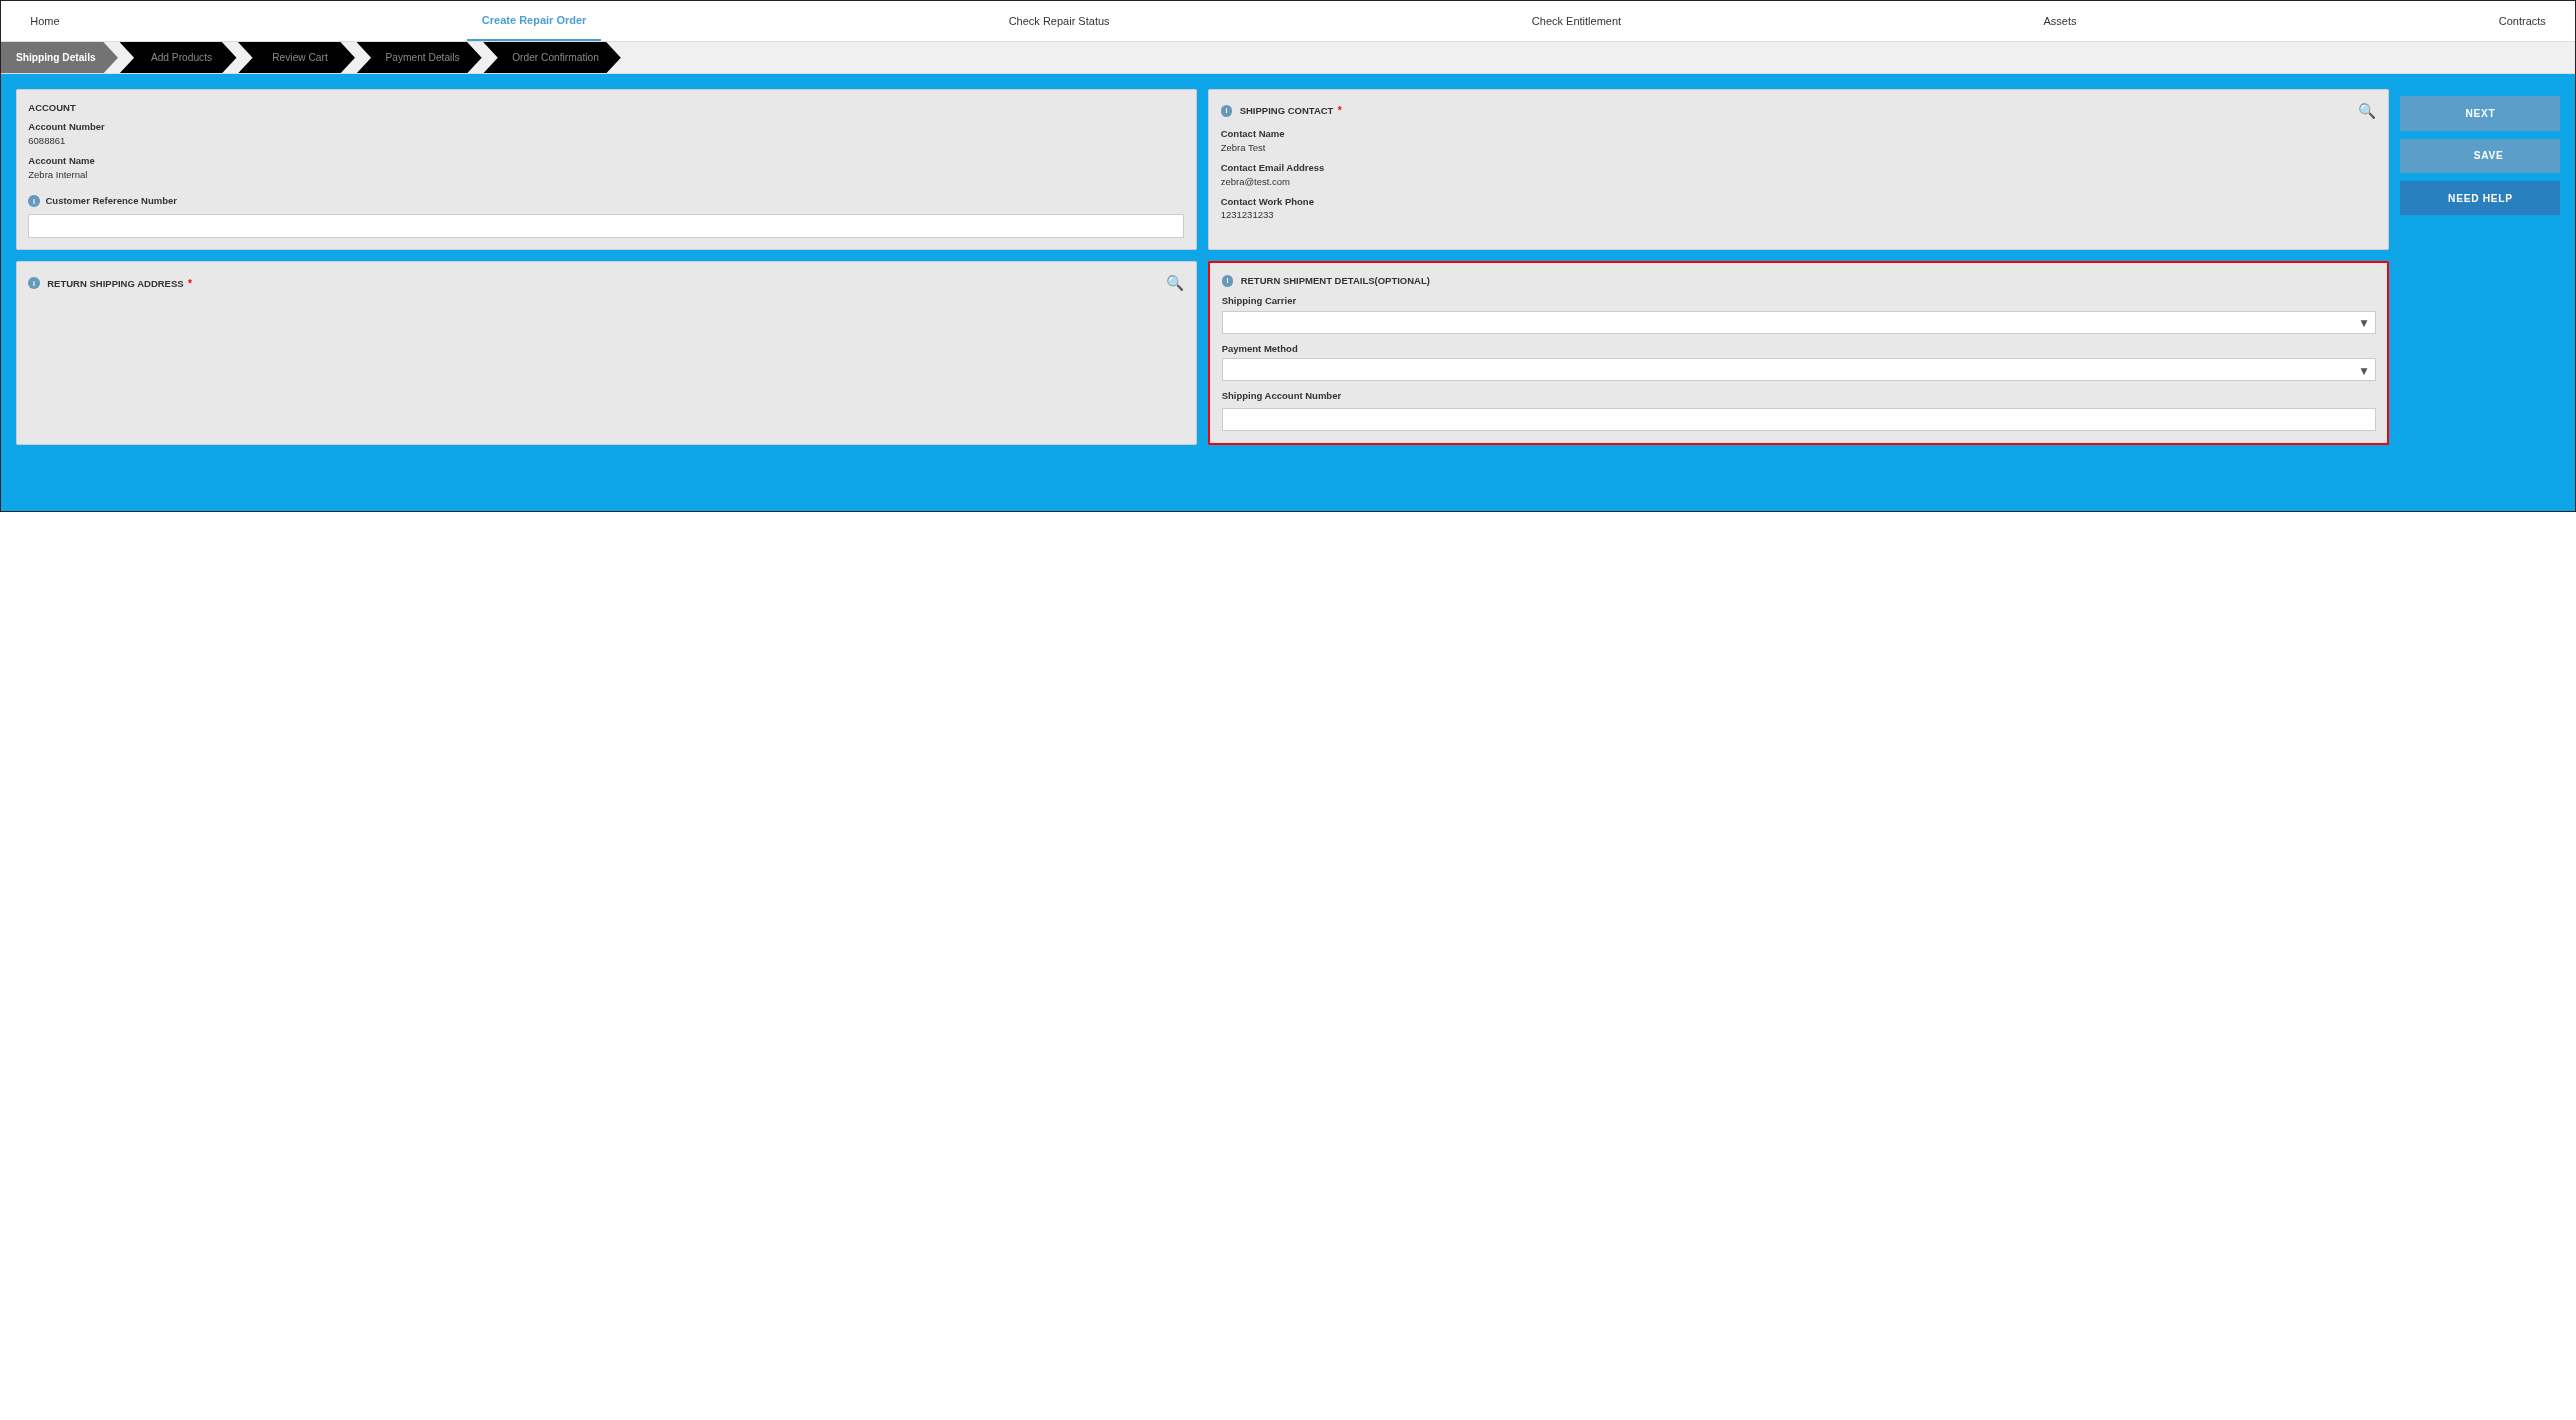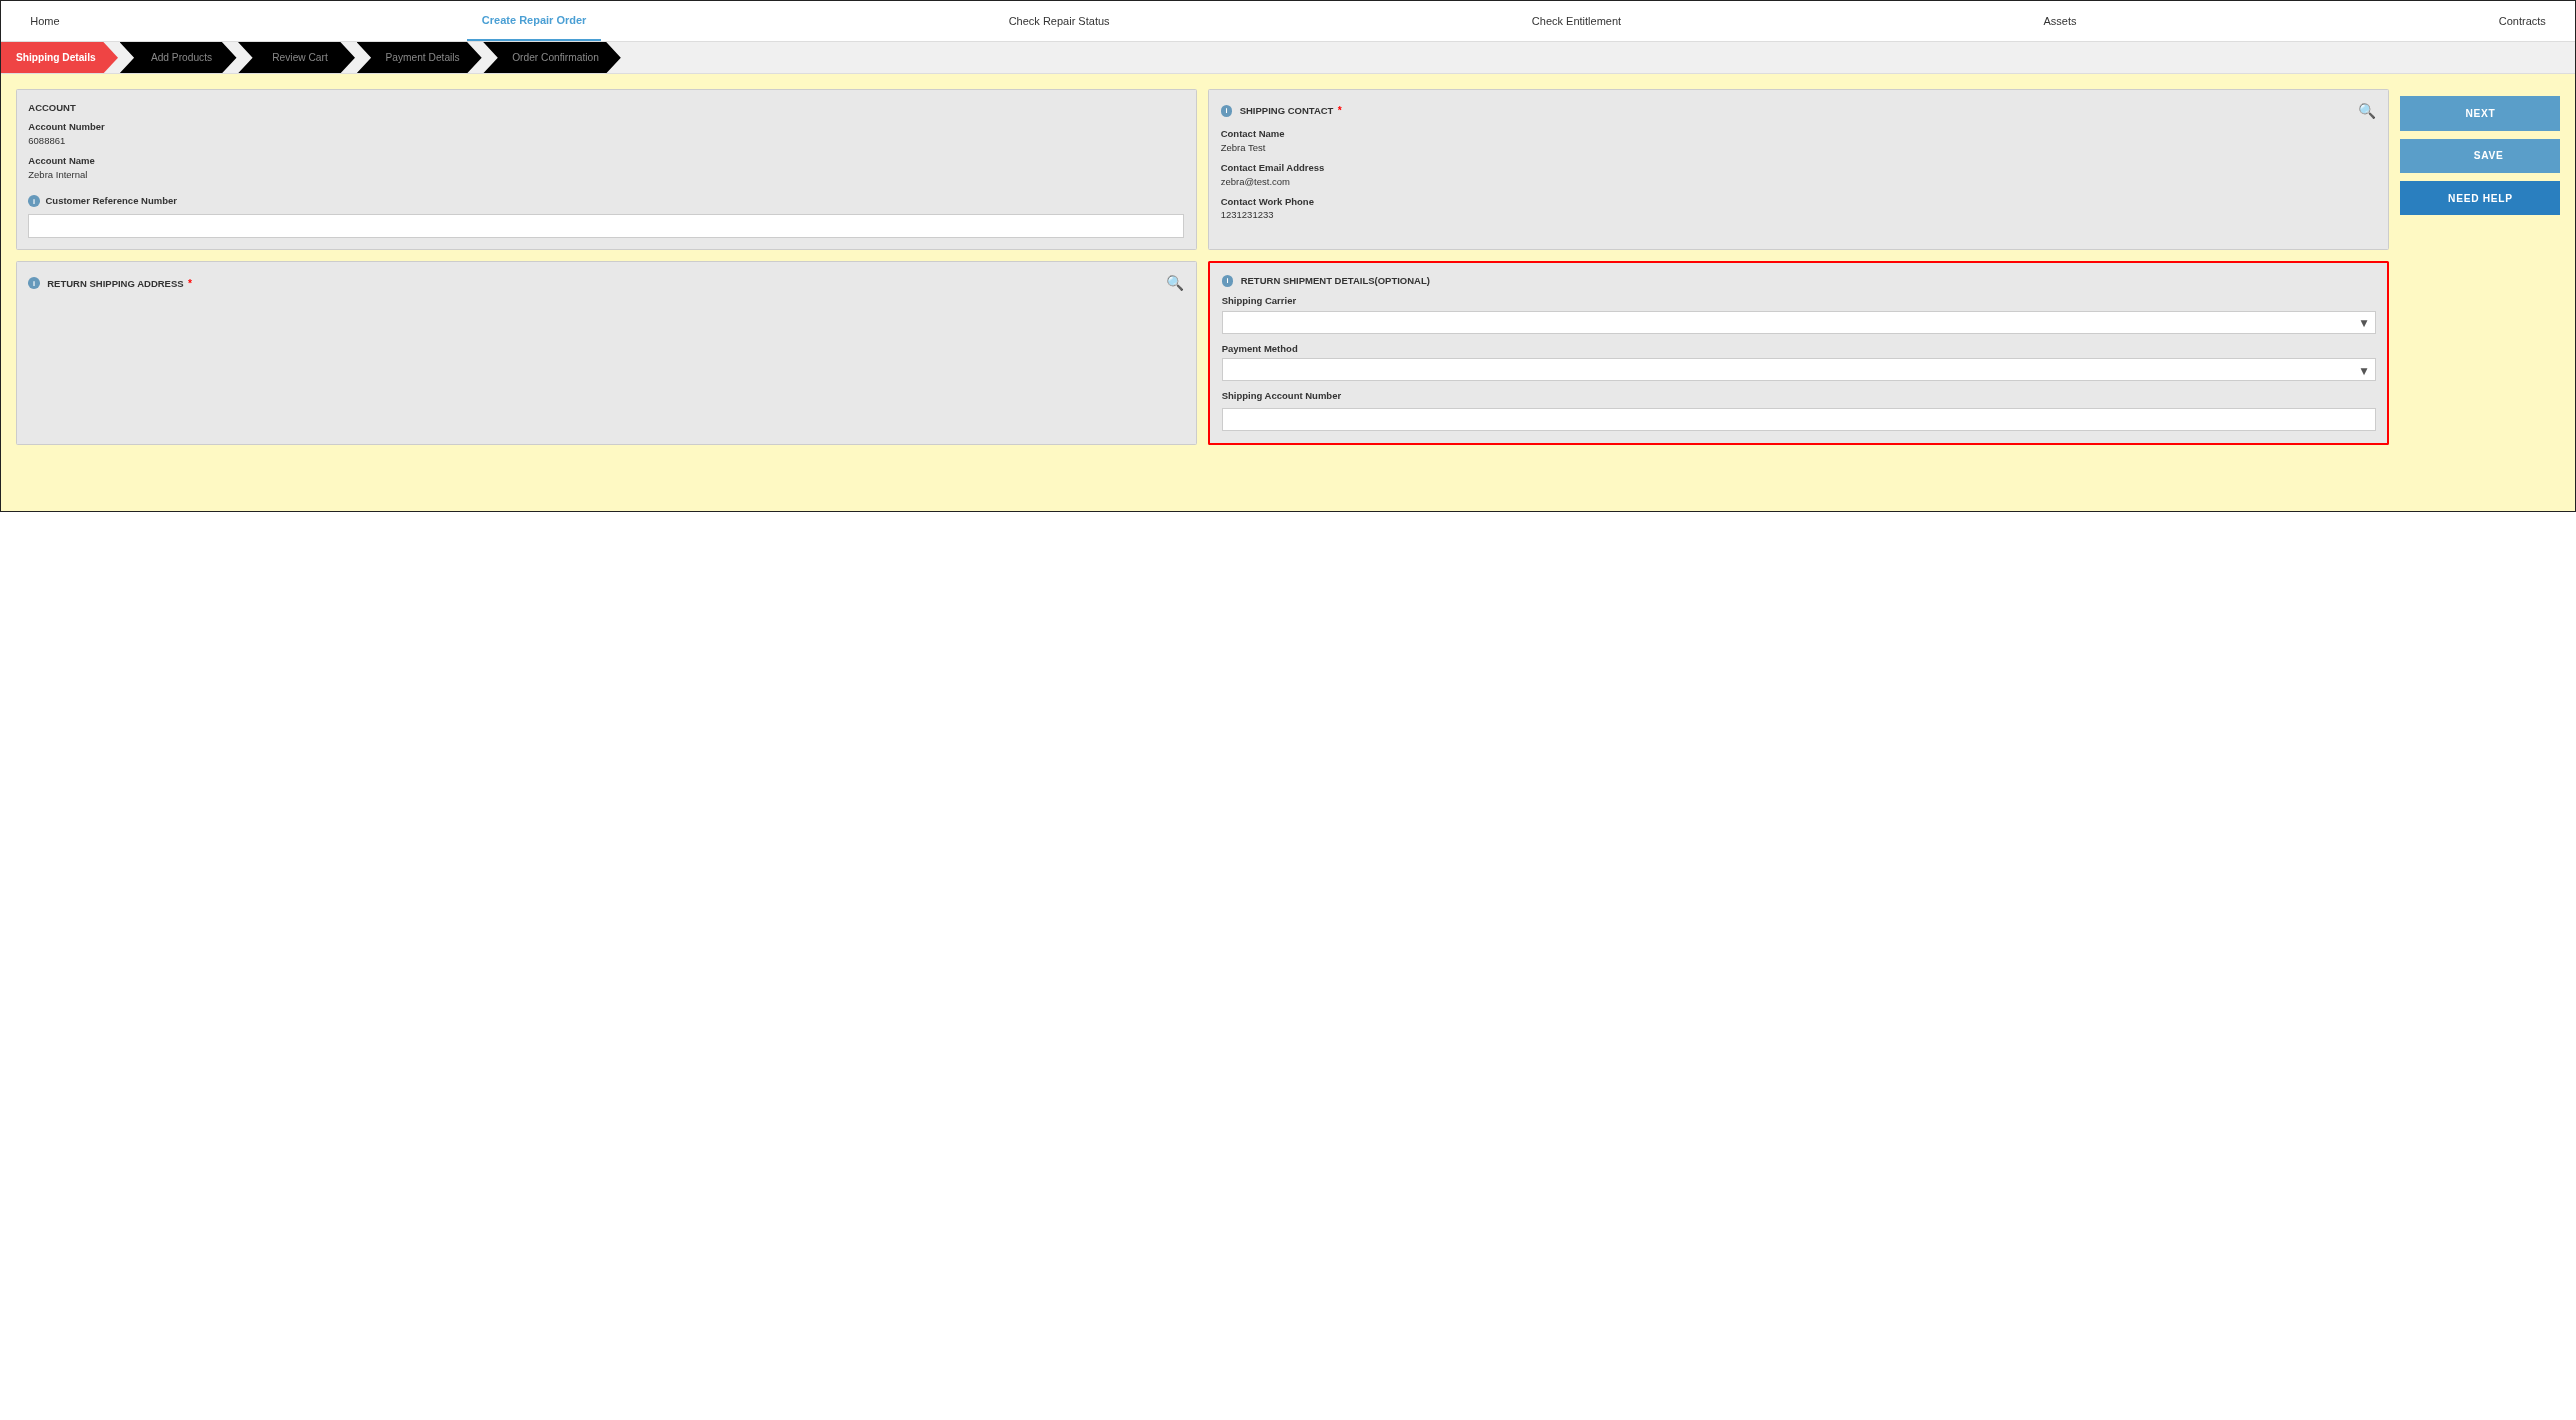--- a/index.html
+++ b/index.html
@@ -53,29 +53,29 @@
       clip-path: polygon(0 0, calc(100% - 14.6px) 0, 100% 50%, calc(100% - 14.6px) 100%, 0 100%, 14.6px 50%);
       margin-right: 1.5px;
       min-width: 117px;
       justify-content: center;
     }
     .step:first-child {
       clip-path: polygon(0 0, calc(100% - 14.6px) 0, 100% 50%, calc(100% - 14.6px) 100%, 0 100%);
       padding-left: 14.6px;
     }
     .step.active {
-      background: #ef4444;
+      background: #737373;
       color: #fff;
       font-weight: bold;
     }
 
     
     .main-content {
       padding: 14.6px;
-      background: #fef9c3;
+      background: #0ea5e9;
       min-height: 437px;
     }
 
     
     .grid-top {
       display: grid;
       grid-template-columns: 1fr 1fr 160px;
       gap: 11px;
       margin-bottom: 11px;
     }

